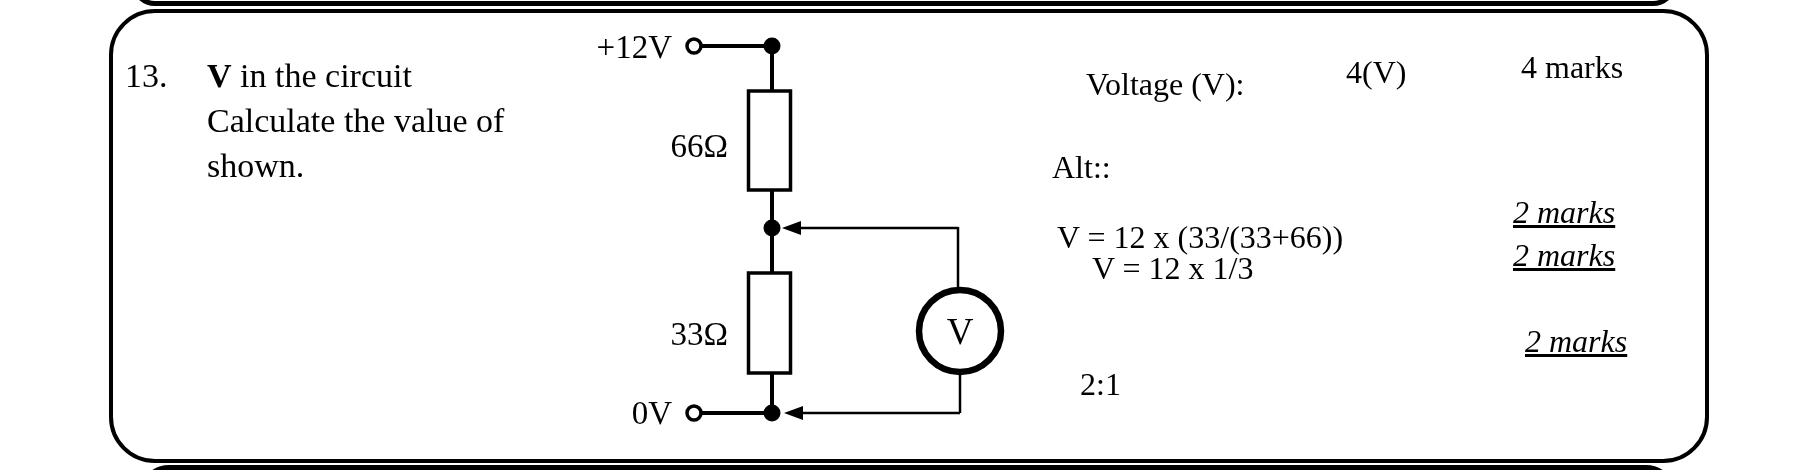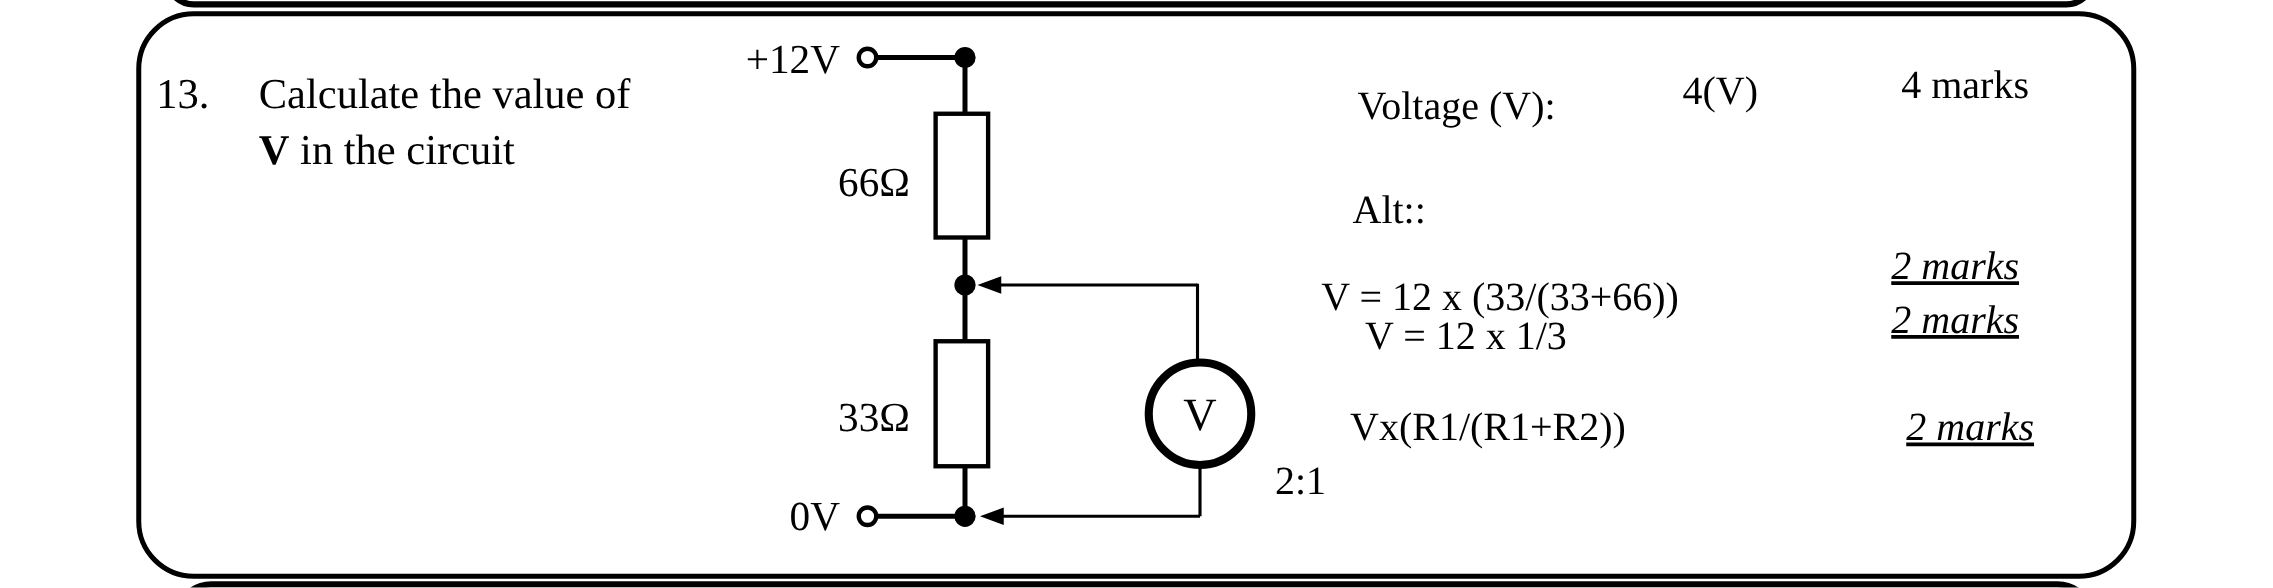--- a/index.html
+++ b/index.html
@@ -59,22 +59,23 @@
 <div class="stage">
 
   <div class="prev-box"></div>
   <div class="next-box"></div>
 
   <div class="main-box"></div>
 
   <div class="question">
     <div class="qnum">13.</div>
     <div>
+      <div><span class="bold">V</span><span> in the circuit</span></div>
       <div>Calculate the value of</div>
-      <div><span class="bold">V</span><span> in the circuit</span></div>
+      <div>shown.</div>
     </div>
   </div>
 
   <svg class="circuit-svg" width="510" height="440" viewBox="560 10 510 440">
 
     <text x="672" y="58" text-anchor="end">+12V</text>
     <circle cx="694" cy="46" r="7" fill="#fff" stroke="#000" stroke-width="3.5"></circle>
     <line x1="701" y1="46" x2="772" y2="46" stroke="#000" stroke-width="4"></line>
     <circle cx="772" cy="46" r="8.5" fill="#000"></circle>
 
@@ -102,26 +103,25 @@
     <circle cx="772" cy="413" r="8.5" fill="#000"></circle>
     <line x1="701" y1="413" x2="772" y2="413" stroke="#000" stroke-width="4"></line>
     <circle cx="694" cy="413" r="7" fill="#fff" stroke="#000" stroke-width="3.5"></circle>
     <text x="672" y="424" text-anchor="end">0V</text>
   </svg>
 
   <div class="ans" style="left:1086px; top:66px;">Voltage (V):</div>
   <div class="ans" style="left:1346px; top:54px;">4(V)</div>
   <div class="ans" style="left:1521px; top:49px;">4 marks</div>
 
-  <div class="ans" style="left:1082px; top:149px;">Alt::</div>
+  <div class="ans" style="left:1052px; top:149px;">Alt::</div>
 
   <div class="ans" style="left:1057px; top:194px;margin-top:25px;">V = 12 x (33/(33+66))</div>
   <div class="ans italic" style="left:1513px; top:194px;">2 marks</div>
 
   <div class="ans" style="left:1092px; top:250px;">V = 12 x 1/3</div>
   <div class="ans italic" style="left:1513px; top:237px;">2 marks</div>
 
-  <div class="ans" style="left:1080px; top:323px;">Vx(R1/(R1+R2))</div>
   <div class="ans italic" style="left:1525px; top:323px;">2 marks</div>
 
-  <div class="ans" style="left:1020px; top:366px;">2:1</div>
+  <div class="ans" style="left:1080px; top:366px;">2:1</div>
 
 </div>
 
 </body></html>

